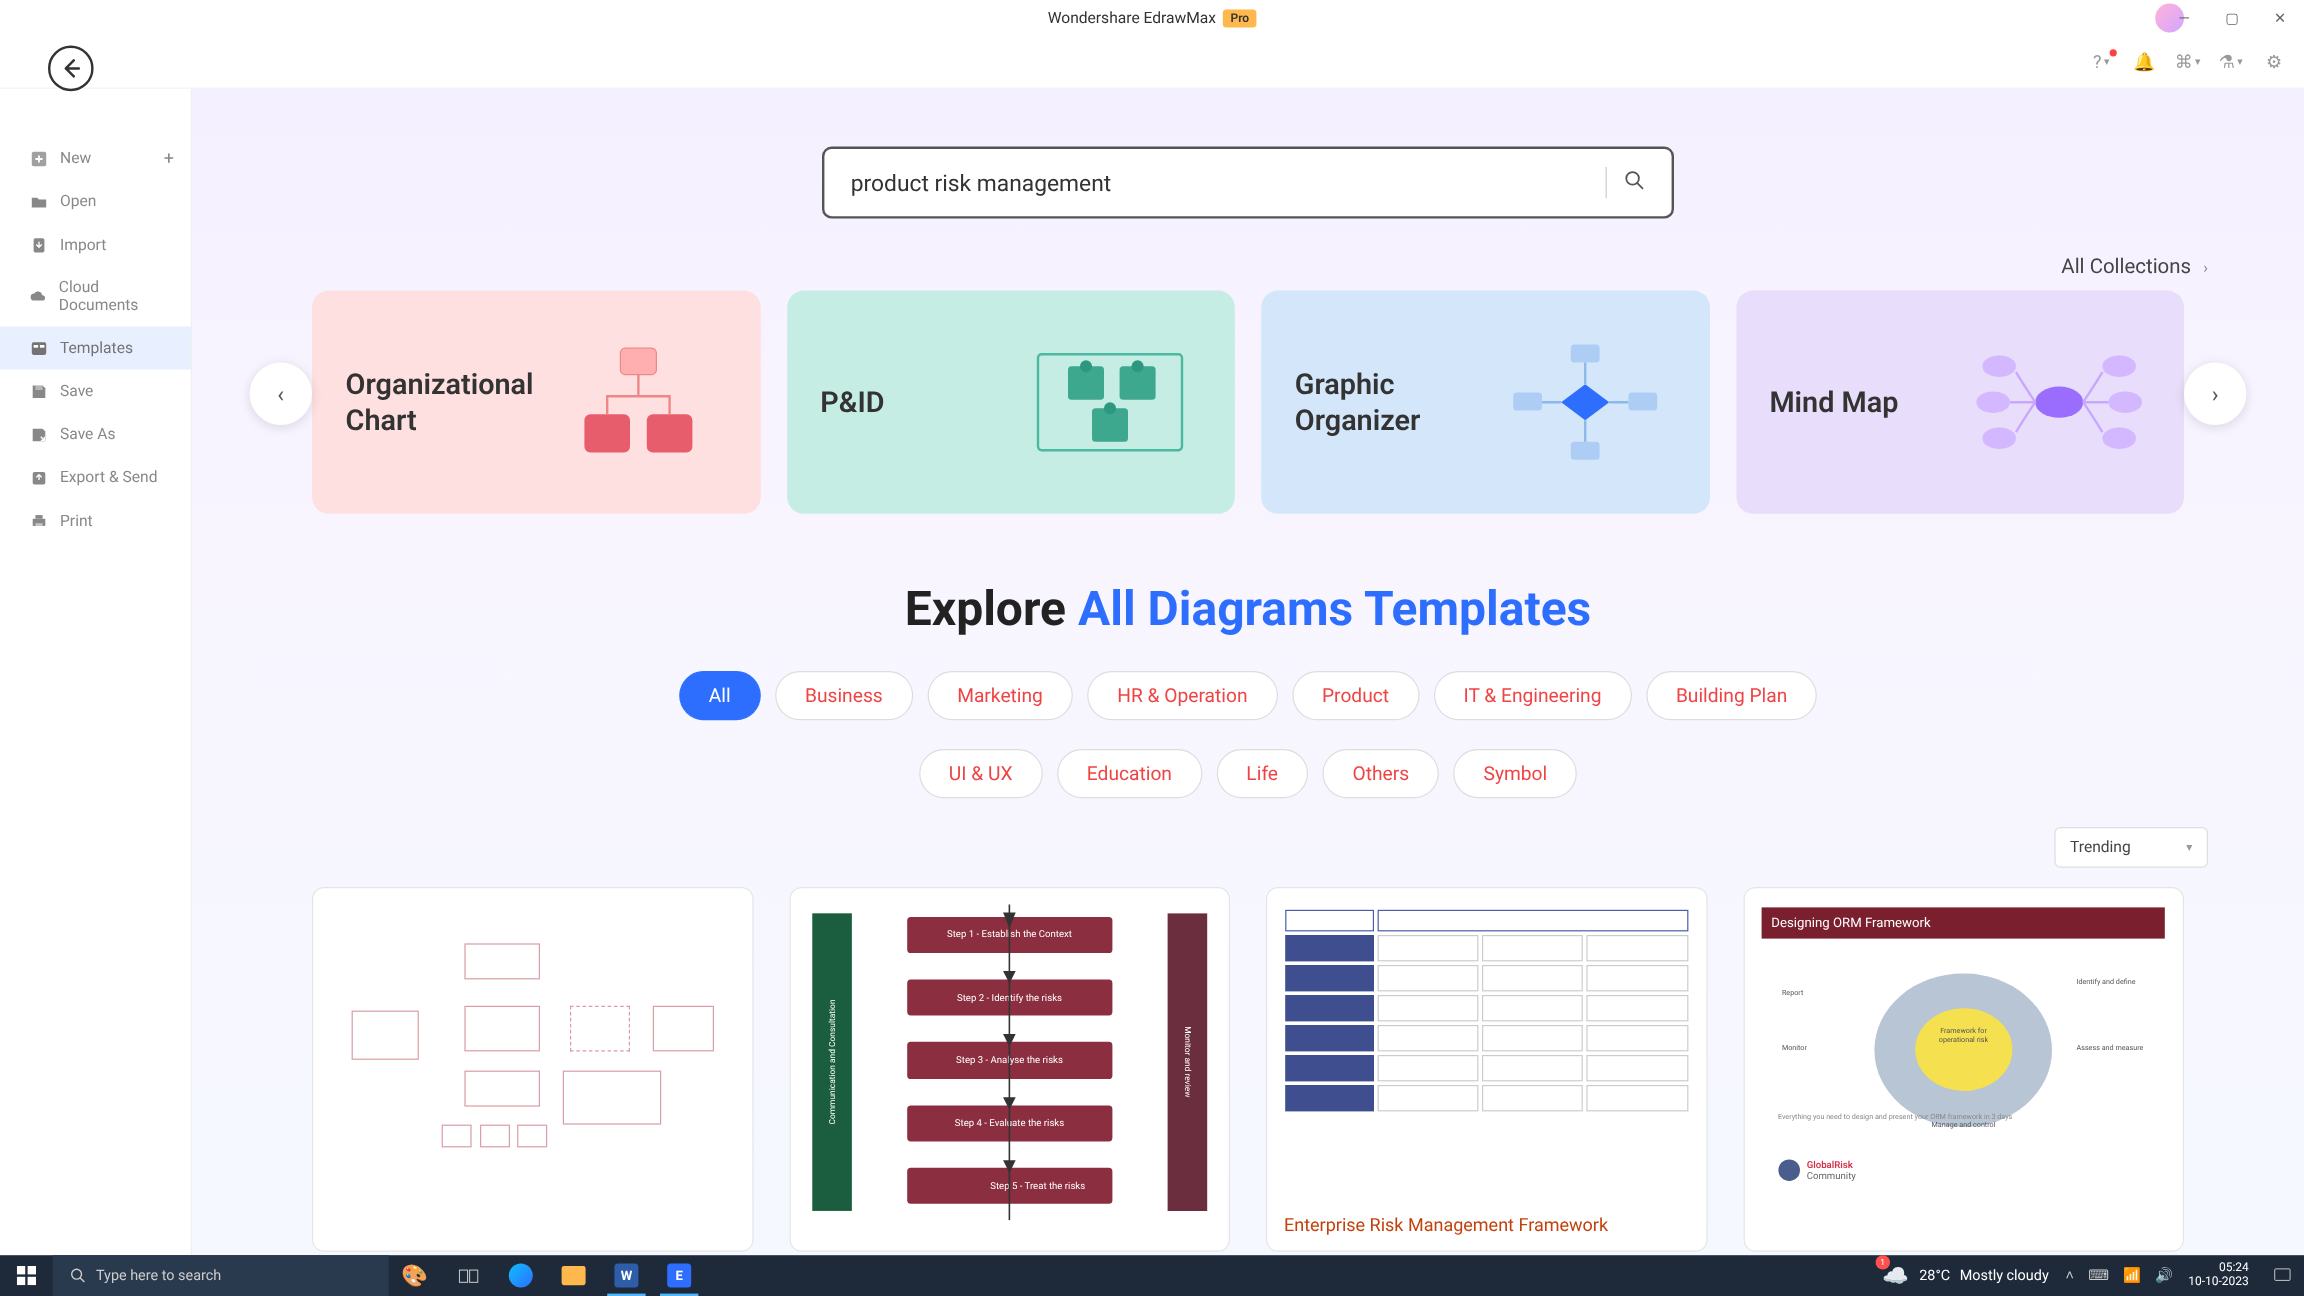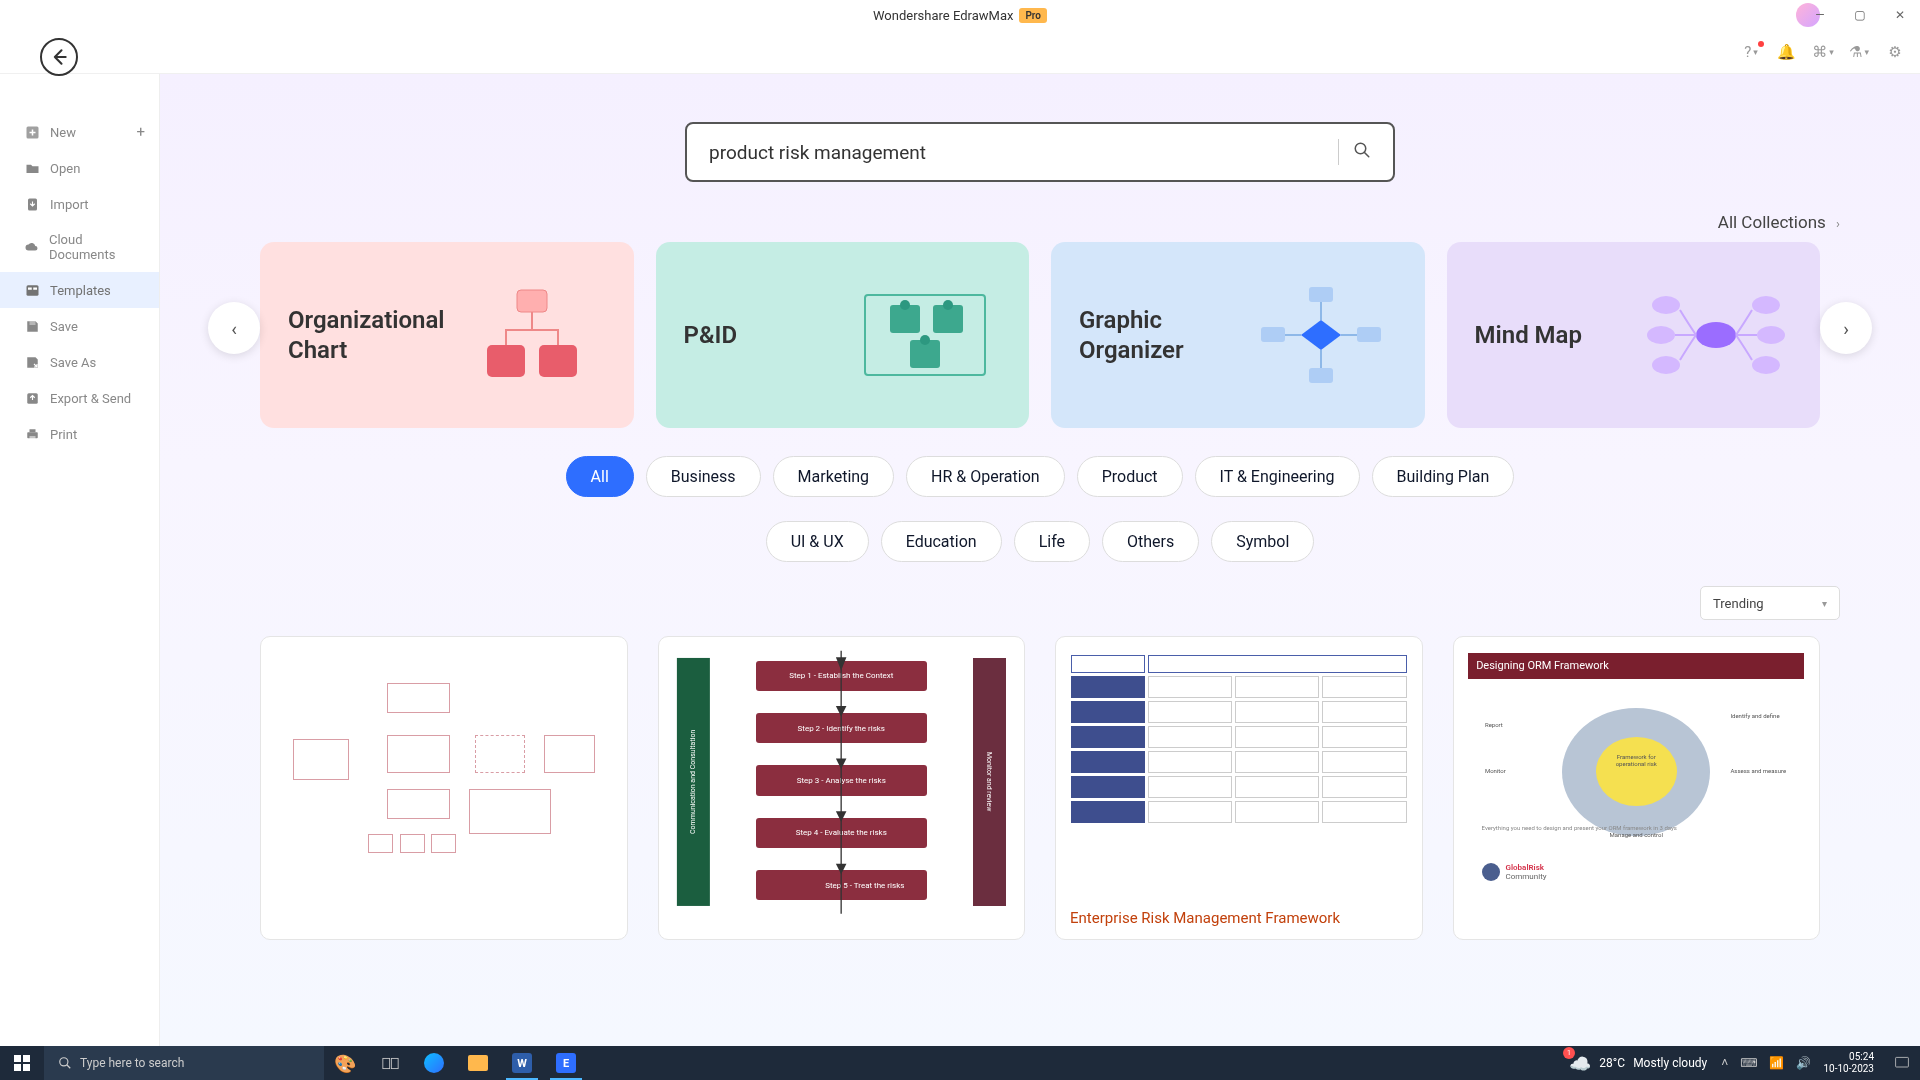--- a/index.html
+++ b/index.html
@@ -58,26 +58,26 @@
 .cat-card.lilac { background: #E8DDFA; }
 .cat-card .label { font-size: 24px; font-weight: 600; color: #333; line-height: 1.25; flex: 1; }
 .cat-card .graphic { flex: 1; display: flex; align-items: center; justify-content: center; }
 
 
 .explore-heading { text-align: center; margin-top: 56px; font-size: 40px; font-weight: 700; color: #222; }
 .explore-heading .accent { color: #2E6EFF; }
 
 
 .pills { display: flex; flex-wrap: wrap; justify-content: center; gap: 12px; margin-top: 28px; }
-.pill { padding: 10px 24px; border: 1px solid #ddd; border-radius: 24px; background: #fff; font-size: 16px; color: #0f172a; cursor: pointer; }
+.pill { padding: 10px 24px; border: 1px solid #ddd; border-radius: 24px; background: #fff; font-size: 16px; color: #ef4444; cursor: pointer; }
 .pill.active { background: #2E6EFF; color: #fff; border-color: #2E6EFF; }
 
 
 .sort-row { display: flex; justify-content: flex-end; margin: 24px 60px 0 0; }
-.sort-select { width: 140px; height: 34px; border: 1px solid #ddd; border-radius: 5px; background: #fff; display: flex; align-items: center; justify-content: space-between; padding: 0 12px; font-size: 13px; color: #444; cursor: pointer; }
+.sort-select { width: 128px; height: 34px; border: 1px solid #ddd; border-radius: 5px; background: #fff; display: flex; align-items: center; justify-content: space-between; padding: 0 12px; font-size: 13px; color: #444; cursor: pointer; }
 
 
 .grid { display: flex; gap: 30px; padding: 16px 80px 30px; }
 .tpl-card { flex: 1; background: #fff; border: 1px solid #e5e5e5; border-radius: 10px; overflow: hidden; cursor: pointer; }
 .tpl-thumb { height: 260px; display: flex; align-items: center; justify-content: center; position: relative; }
 .tpl-title { padding: 12px 14px; font-size: 15px; color: #c2410c; }
 .tpl-card:nth-child(2) .tpl-thumb { height: 290px; }
 
 
 .thumb-boxes { width: 86%; height: 72%; position: relative; }
@@ -309,20 +309,23 @@
               <ellipse cx="20" cy="60" rx="14" ry="9" fill="#D4B8FF"></ellipse>
               <ellipse cx="130" cy="60" rx="14" ry="9" fill="#D4B8FF"></ellipse>
               <ellipse cx="25" cy="90" rx="14" ry="9" fill="#D4B8FF"></ellipse>
               <ellipse cx="125" cy="90" rx="14" ry="9" fill="#D4B8FF"></ellipse>
               <path d="M55 60 Q45 45 39 35 M95 60 Q105 45 111 35 M55 60 H34 M95 60 H116 M55 60 Q45 75 39 85 M95 60 Q105 75 111 85" stroke="#C8A8FF" stroke-width="2" fill="none"></path>
             </svg>
         </div>
       </div>
     </div>
 
+    <div class="explore-heading">
+      <span>Explore </span><span class="accent">All Diagrams Templates</span>
+    </div>
 
     <div class="pills" id="pills">
         <div class="pill active">All</div>
         <div class="pill">Business</div>
         <div class="pill">Marketing</div>
         <div class="pill">HR &amp; Operation</div>
         <div class="pill">Product</div>
         <div class="pill">IT &amp; Engineering</div>
         <div class="pill">Building Plan</div>
         <div style="flex-basis: 100%; height: 0px;"></div>

